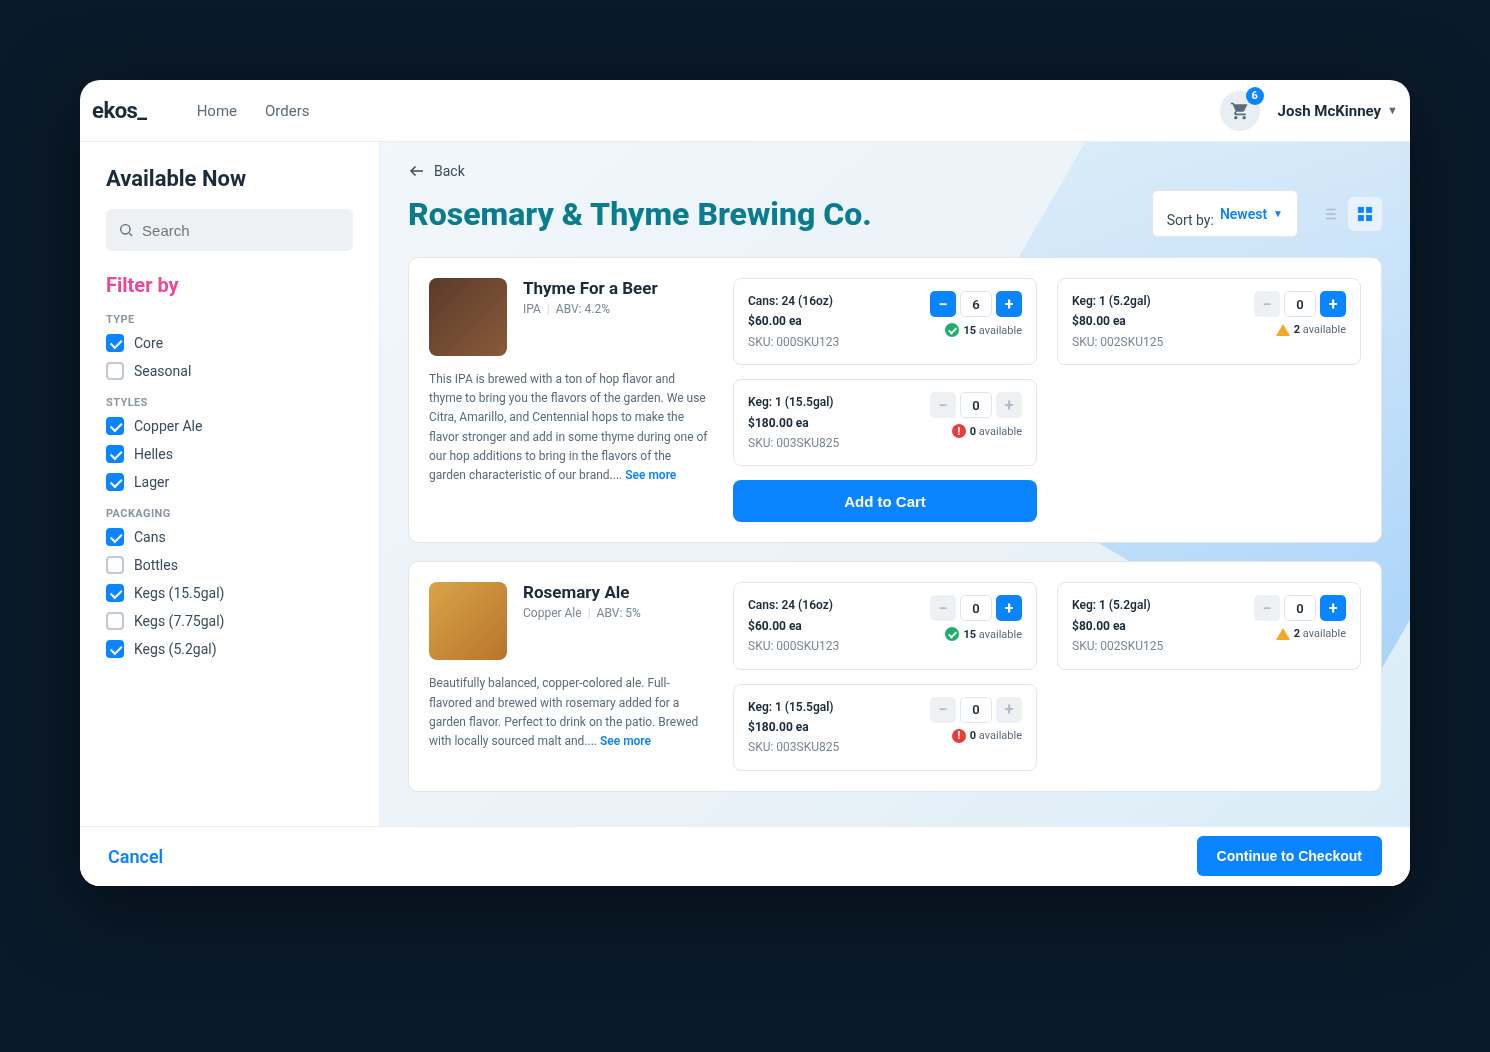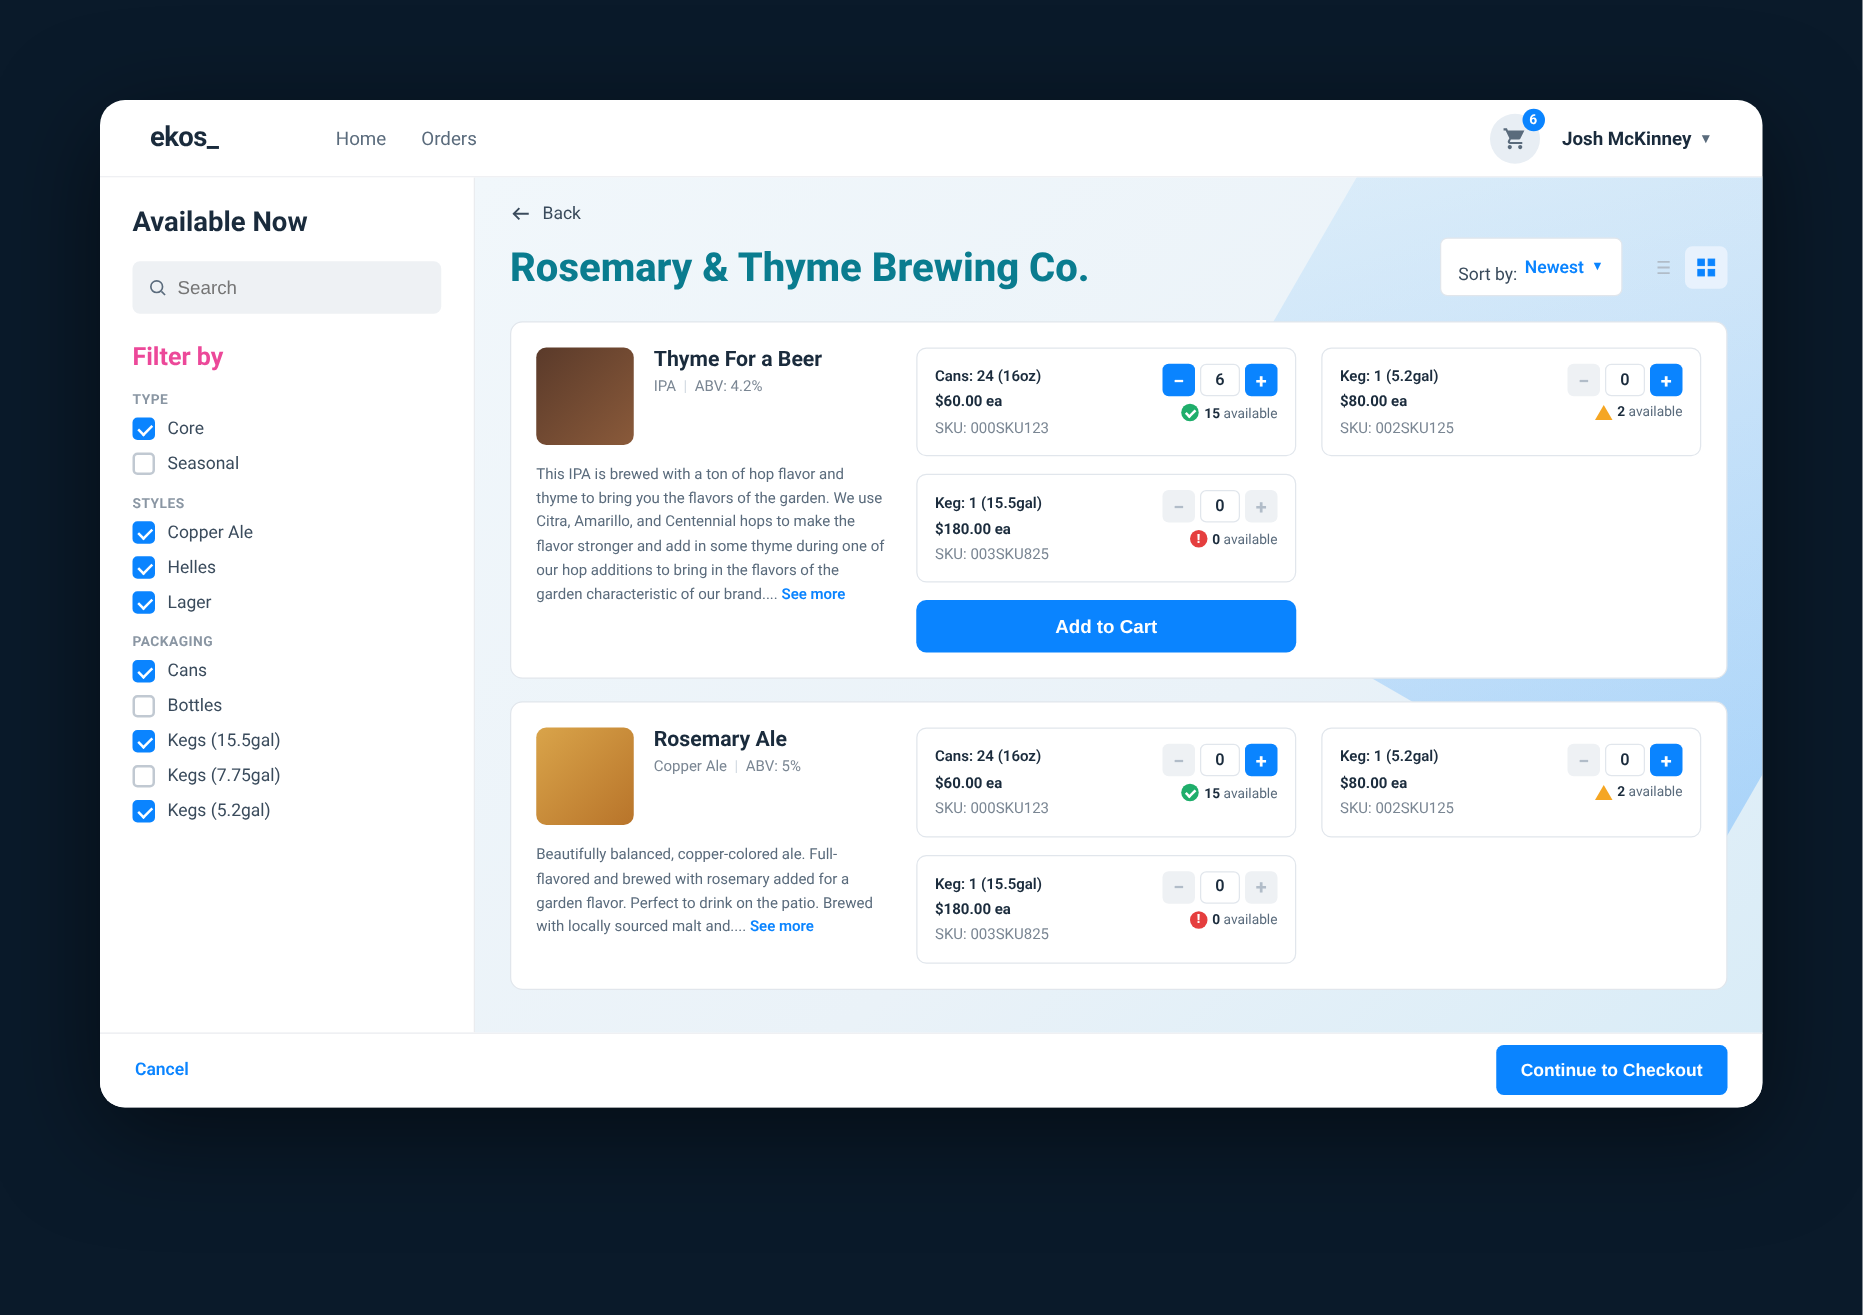--- a/index.html
+++ b/index.html
@@ -17,31 +17,31 @@
   max-width: 1330px;
   margin: 0 auto;
   display: flex;
   flex-direction: column;
 }
 
 .topbar {
   height: 62px;
   display: flex;
   align-items: center;
-  padding: 0 40px;
+  padding: 0 12px;
   border-bottom: 1px solid #eaecef;
 }
 .logo {
   font-size: 22px;
   font-weight: 700;
   color: #1a2b3c;
   letter-spacing: -0.5px;
   margin-right: 50px;
 }
-.topnav { display: flex; gap: 28px; margin-left: 44px; }
+.topnav { display: flex; gap: 28px; }
 .topnav a {
   color: #5a6b7c;
   font-size: 15px;
   text-decoration: none;
 }
 .top-spacer { flex: 1; }
 .cart-badge {
   position: relative;
   width: 40px;
   height: 40px;
@@ -299,21 +299,21 @@
 
 .footer{
   height:60px;
   border-top:1px solid #eaecef;
   display:flex;
   align-items:center;
   justify-content:space-between;
   padding:0 28px;
   background:#fff;
 }
-.cancel-link{color:#0a84ff;font-weight:600;font-size:14px;cursor:pointer;}
+.cancel-link{color:#0a84ff;font-weight:600;font-size:18px;cursor:pointer;}
 .checkout-btn{
   background:#0a84ff;
   color:#fff;
   border:none;
   border-radius:6px;
   height:40px;
   padding:0 20px;
   font-size:14px;
   font-weight:700;
   cursor:pointer;

